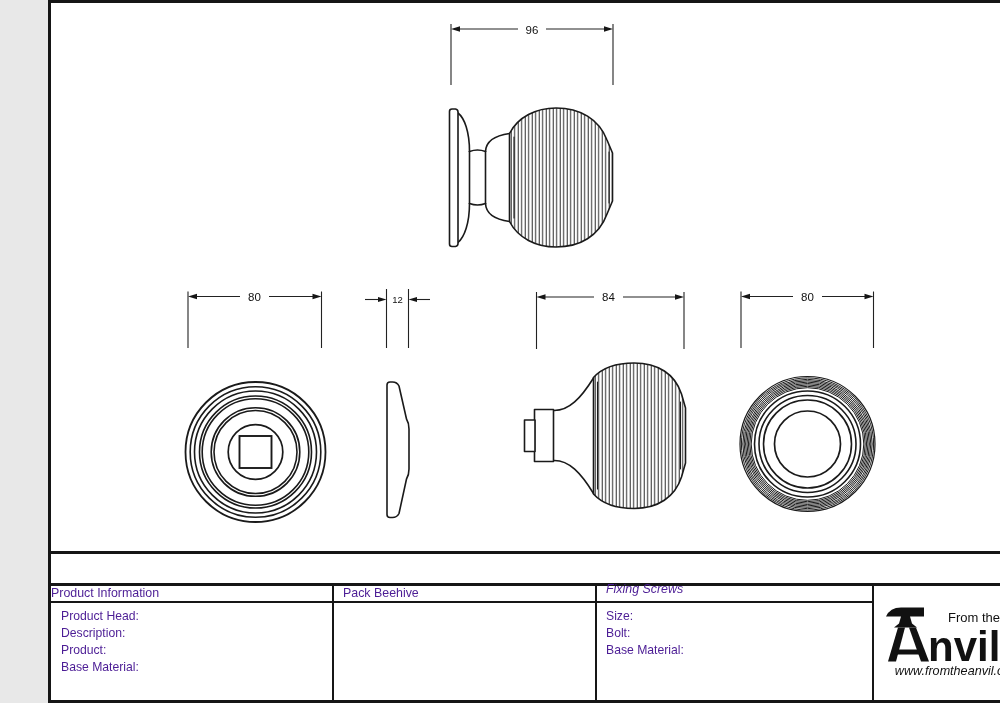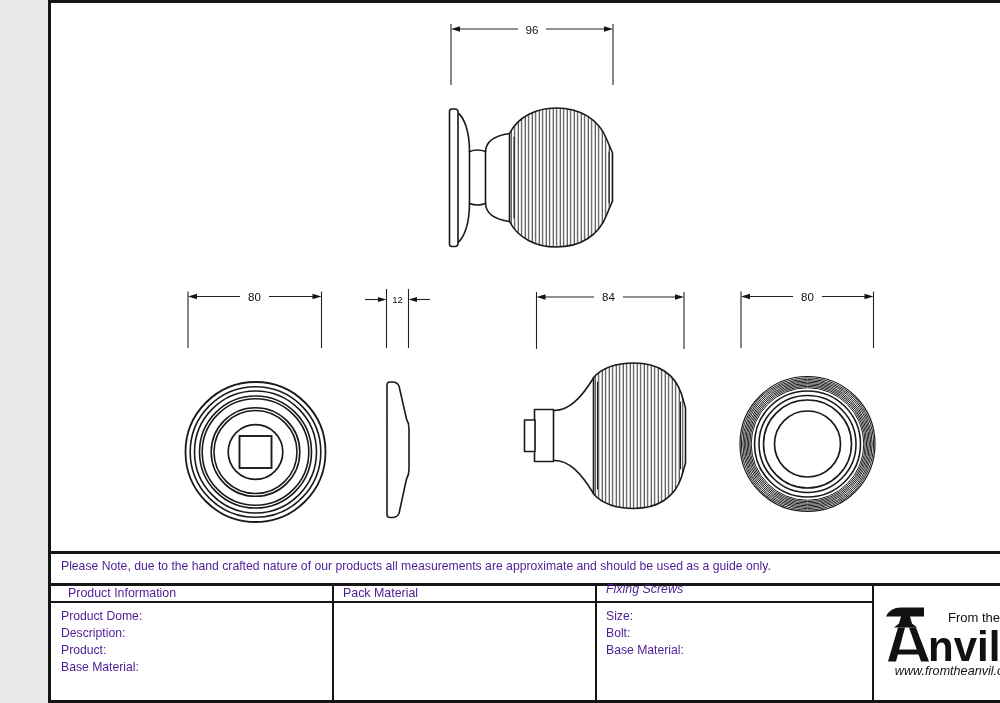--- a/index.html
+++ b/index.html
@@ -131,34 +131,33 @@
       <circle cx="759.5" cy="444" r="57.7" stroke-width="1"></circle>
       <circle cx="759.5" cy="444" r="56.3" stroke-width="1"></circle>
       <circle cx="759.5" cy="444" r="53" stroke-width="1.6"></circle>
       <circle cx="759.5" cy="444" r="48.5" stroke-width="1.6"></circle>
       <circle cx="759.5" cy="444" r="44" stroke-width="1.6"></circle>
       <circle cx="759.5" cy="444" r="33" stroke-width="1.7"></circle>
     </g>
   </svg>
 
   <div class="line" style="left:3px;top:551px;width:994px;height:3px;"></div>
-  <div class="note-text">Please Note, due to the hand crafted nature of our products all measurements are approximate and should be used as a guide only.</div>
   <div class="line" style="left:3px;top:583px;width:994px;height:3px;"></div>
 
   <div class="line" style="left:3px;top:601px;width:822px;height:2px;"></div>
   <div class="line" style="left:284px;top:583px;width:2px;height:117px;"></div>
   <div class="line" style="left:547px;top:583px;width:2px;height:117px;"></div>
   <div class="line" style="left:824px;top:583px;width:2px;height:117px;"></div>
 
-  <div class="cell-header" style="left:20px;top:586px;">Product Information</div>
-  <div class="cell-header" style="left:295px;top:586px;">Pack Material</div>
+  <div class="cell-header" style="left:3px;top:586px;">Product Information</div>
+  <div class="cell-header" style="left:295px;top:586px;">Pack Beehive</div>
   <div class="cell-header" style="left:558px;top:582px;font-style:italic;">Fixing Screws</div>
 
   <div class="stack" style="left:13px;top:608px;">
-    <div>Product Dome:</div>
+    <div>Product Head:</div>
     <div>Description:</div>
     <div>Product:</div>
     <div>Base Material:</div>
   </div>
 
 
   <div class="stack" style="left:558px;top:608px;">
     <div>Size:</div>
     <div>Bolt:</div>
     <div>Base Material:</div>

